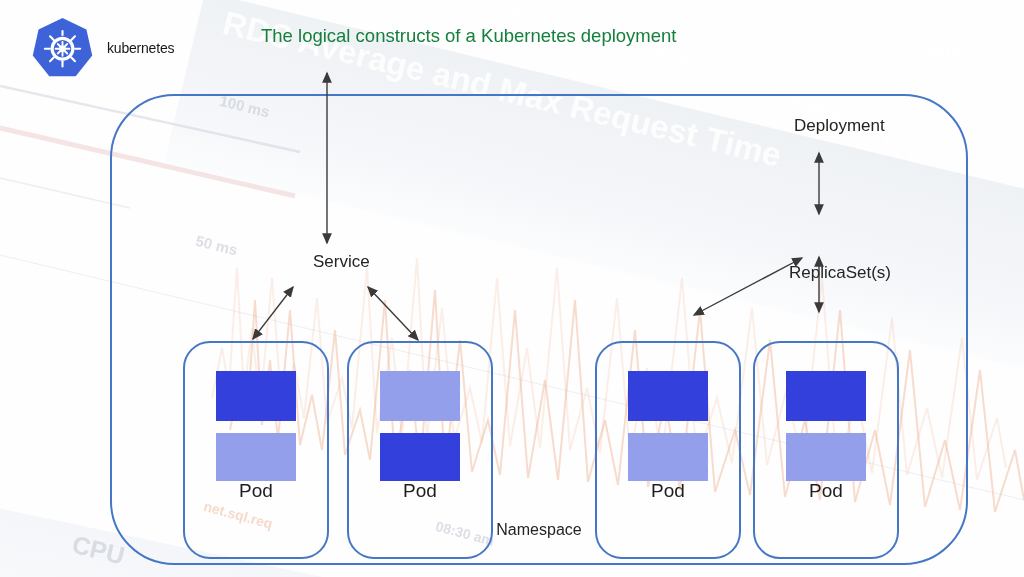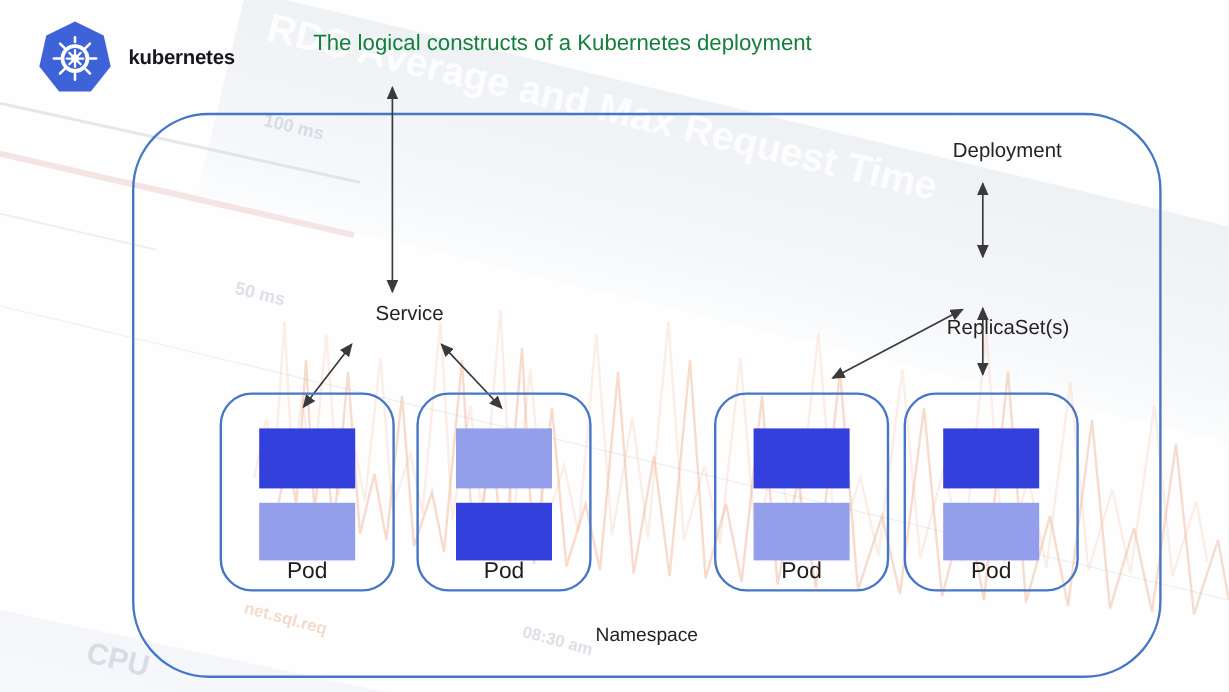--- a/index.html
+++ b/index.html
@@ -19,36 +19,36 @@
     left:-30px;top:502px;width:900px;height:140px;transform:rotate(12deg);
     background:linear-gradient(180deg,#f2f4f8 0%,#fafbfc 100%);opacity:.8;
   }
   .bg-trace{position:absolute;left:0;top:0;}
   .wm{position:absolute;white-space:nowrap;font-weight:700;transform-origin:left top;}
   .wm-white{color:rgba(255,255,255,.82);}
   .wm-gray{color:rgba(188,194,205,.5);}
   .wm-orange{color:rgba(232,166,128,.4);}
   
   .brand{position:absolute;left:31px;top:16px;display:flex;align-items:center;gap:13px;}
-  .brand-text{font-size:17px;font-weight:700;color:#16161d;letter-spacing:-.2px;}
+  .brand-text{font-size:14px;font-weight:400;color:#16161d;letter-spacing:-.2px;}
   .title{position:absolute;left:261px;top:25px;font-size:18.5px;color:#15803d;}
   
   .ns-box{
     position:absolute;left:110px;top:94px;width:858px;height:471px;
     border:2.5px solid var(--border-blue,#4577C6);border-radius:64px;box-sizing:border-box;
   }
   .ns-label{position:absolute;left:0;right:0;bottom:24px;text-align:center;font-size:16px;color:#242424;}
   
   .lbl{position:absolute;font-size:17px;color:#242424;}
   .lbl-deployment{left:794px;top:116px;}
   .lbl-replicaset{left:789px;top:219px;margin-top:44px;}
   .lbl-service{left:302px;top:252px;margin-left:11px;}
   
   .pod{
-    position:absolute;top:327px;width:146px;height:166px;box-sizing:border-box;
+    position:absolute;top:341px;width:146px;height:218px;box-sizing:border-box;
     border:2.5px solid var(--border-blue,#4577C6);border-radius:27px;
   }
   .pod-1{left:183px;} .pod-2{left:347px;} .pod-3{left:595px;} .pod-4{left:753px;}
   .crect{position:absolute;left:50%;transform:translateX(-50%);width:80px;}
   .crect-a{top:28px;height:50px;}
   .crect-b{top:90px;height:48px;}
   .c-dark{background:var(--container-dark,#3340DB);}
   .c-light{background:var(--container-light,#939FEA);}
   .pod-label{position:absolute;left:0;right:0;top:137px;text-align:center;font-size:19px;color:#1d1d1d;}
   

